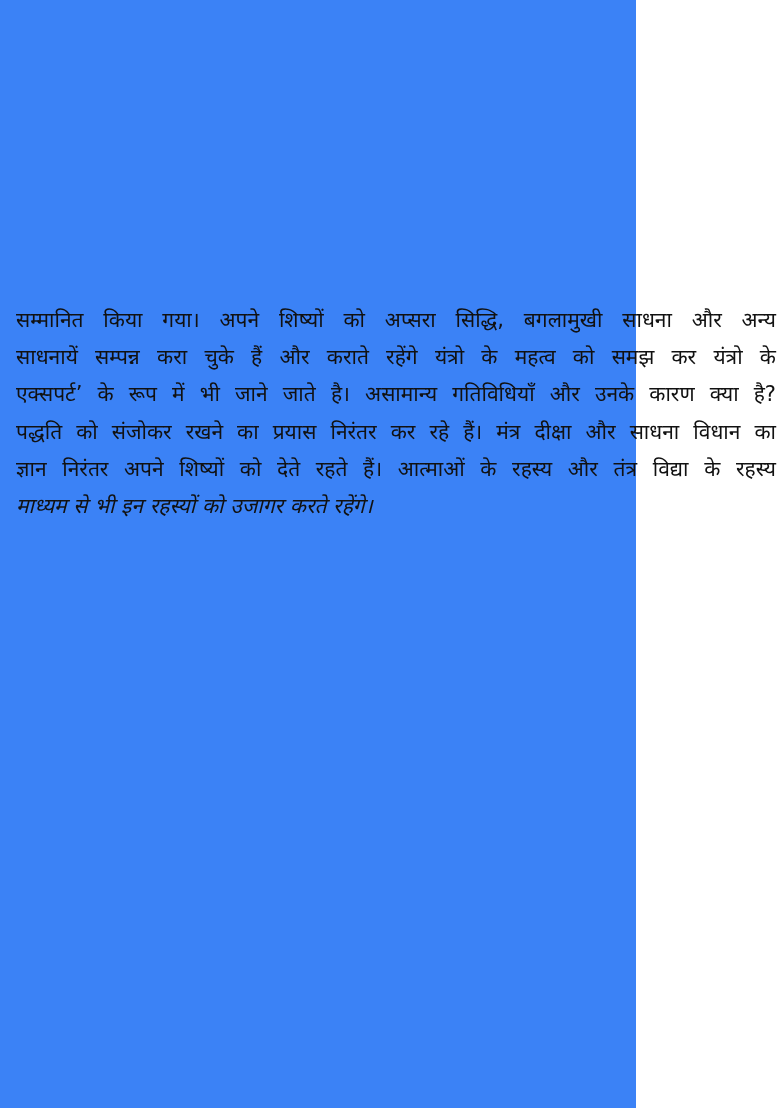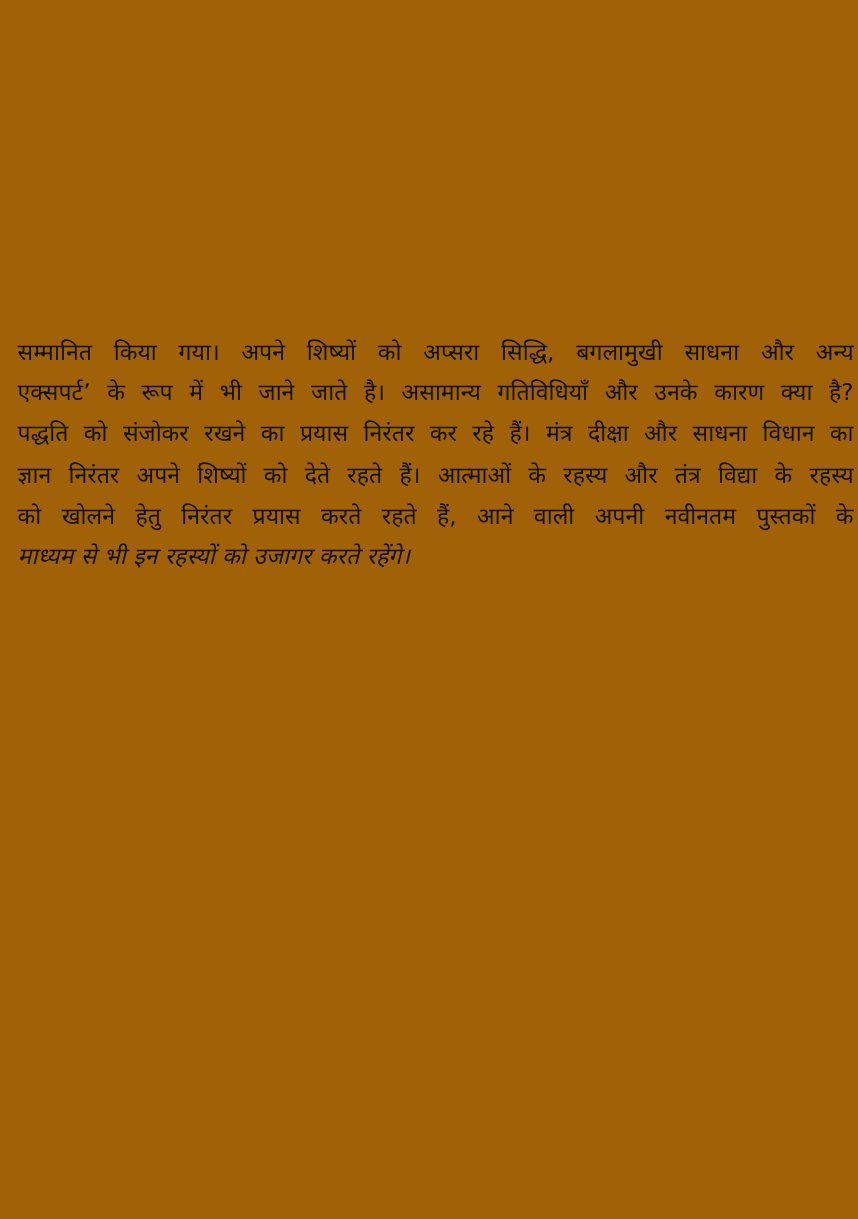--- a/index.html
+++ b/index.html
@@ -12,23 +12,23 @@
       height: 1108px;
       position: relative;
       overflow: hidden;
       font-family: "DejaVu Sans", "Liberation Sans", sans-serif;
       color: #111111;
     }
     .page {
       position: absolute;
       left: 0;
       top: 0;
-      width: 780px;
+      width: 636px;
       height: 1108px;
-      background: #a16207;
+      background: #3b82f6;
     }
     .text-block {
       position: absolute;
       left: 16px;
       top: 302px;
       width: 760px;
     }
     .line {
       display: block;
       height: 37.2px;
@@ -44,19 +44,19 @@
       text-align-last: left;
       font-style: italic;
     }
   </style>
 </head>
 <body>
 
 <div class="page">
   <div class="text-block">
     <span class="line">सम्मानित किया गया। अपने शिष्यों को अप्सरा सिद्धि, बगलामुखी साधना और अन्य</span>
+    <span class="line">साधनायें सम्पन्न करा चुके हैं और कराते रहेंगे यंत्रो के महत्व को समझ कर यंत्रो के</span>
     <span class="line">एक्सपर्ट’ के रूप में भी जाने जाते है। असामान्य गतिविधियाँ और उनके कारण क्या है?</span>
     <span class="line">पद्धति को संजोकर रखने का प्रयास निरंतर कर रहे हैं। मंत्र दीक्षा और साधना विधान का</span>
     <span class="line">ज्ञान निरंतर अपने शिष्यों को देते रहते हैं। आत्माओं के रहस्य और तंत्र विद्या के रहस्य</span>
-    <span class="line">को खोलने हेतु निरंतर प्रयास करते रहते हैं, आने वाली अपनी नवीनतम पुस्तकों के</span>
     <span class="line last">माध्यम से भी इन रहस्यों को उजागर करते रहेंगे।</span>
   </div>
 </div>
 
 </body></html>

